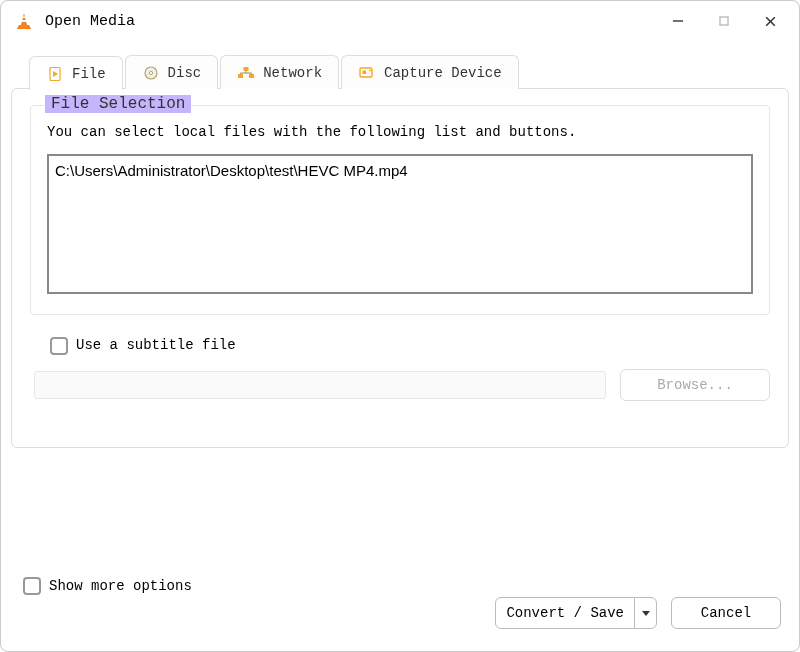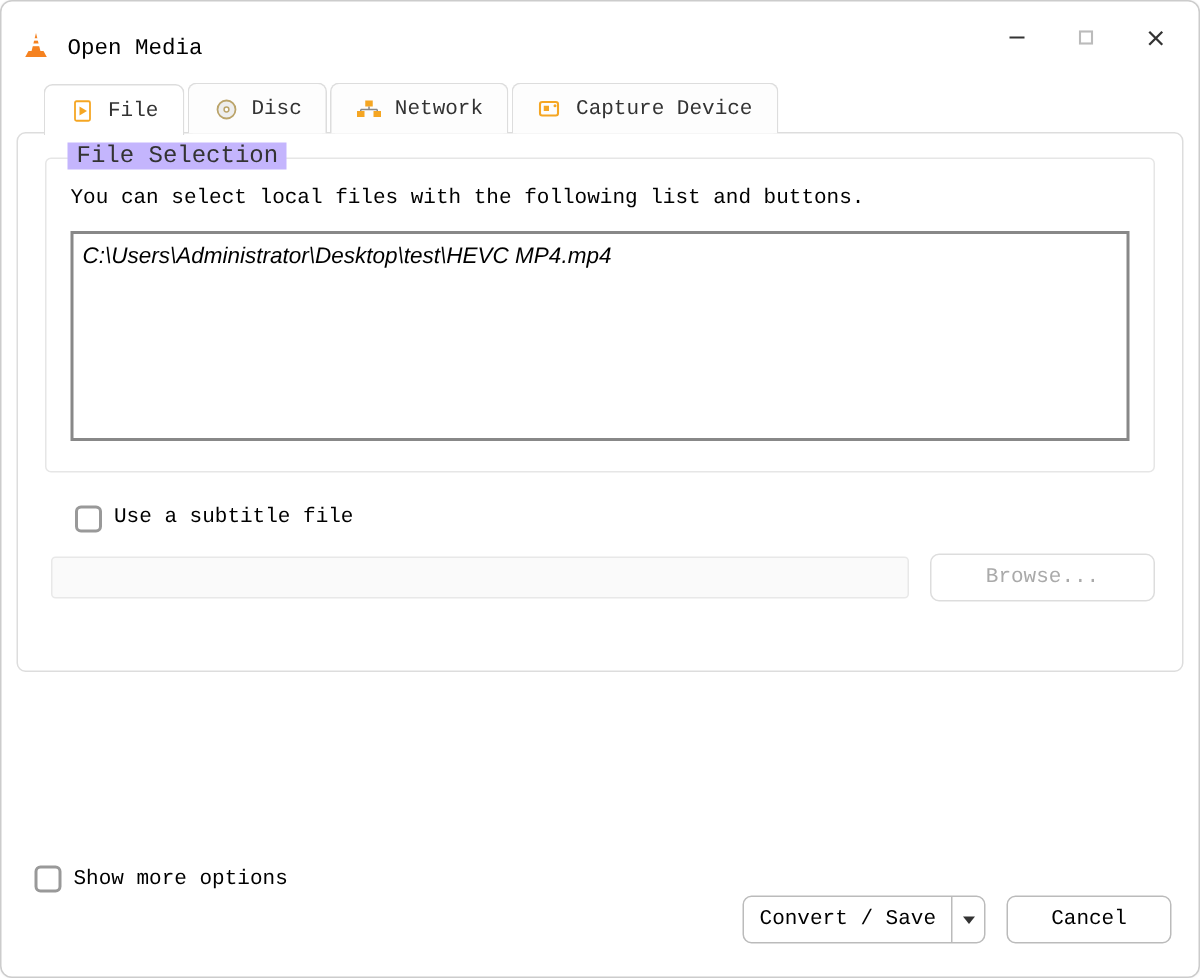--- a/index.html
+++ b/index.html
@@ -17,21 +17,21 @@
     border: 1px solid #ccc;
     border-radius: 8px;
     background: #fff;
     display: flex;
     flex-direction: column;
     box-shadow: 0 0 2px rgba(0,0,0,0.08);
   }
   .titlebar {
     height: 40px;
     display: flex;
-    align-items: flex-end;
+    align-items: center;
     padding: 0 6px 0 12px;
   }
   .appicon {
     width: 22px; height: 22px;
     margin-right: 10px;
     display: flex; align-items: center; justify-content: center;
   }
   .appicon svg { display:block; }
   .title {
     flex: 1;
@@ -111,21 +111,20 @@
     font-size: 16px;
     color: #333;
   }
   .helptext {
     margin-bottom: 14px;
   }
   .filerow {
     display: flex;
     align-items: flex-start;
     gap: 28px;
-    font-style: italic;
   }
   .listbox {
     flex: 1;
     height: 140px;
     border: 2px solid #888;
     background: #fff;
     padding: 6px;
     font-family: Arial, sans-serif;
     font-size: 15px;
     overflow: auto;

